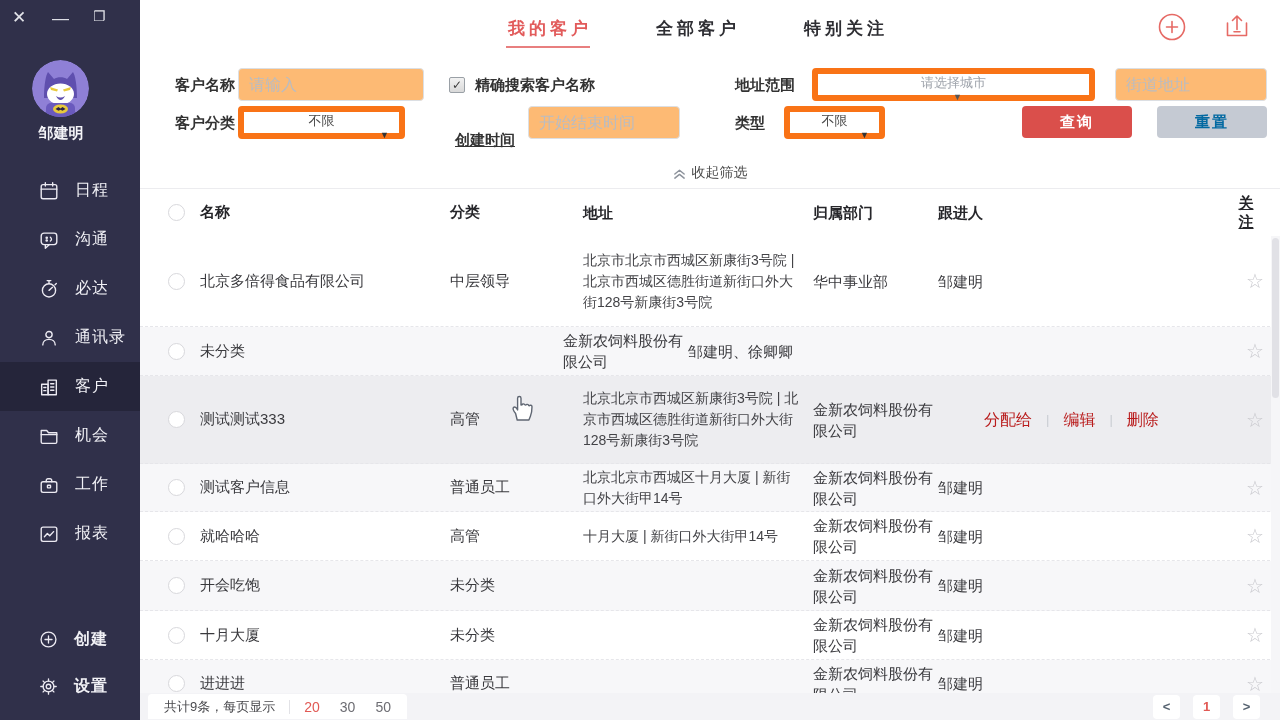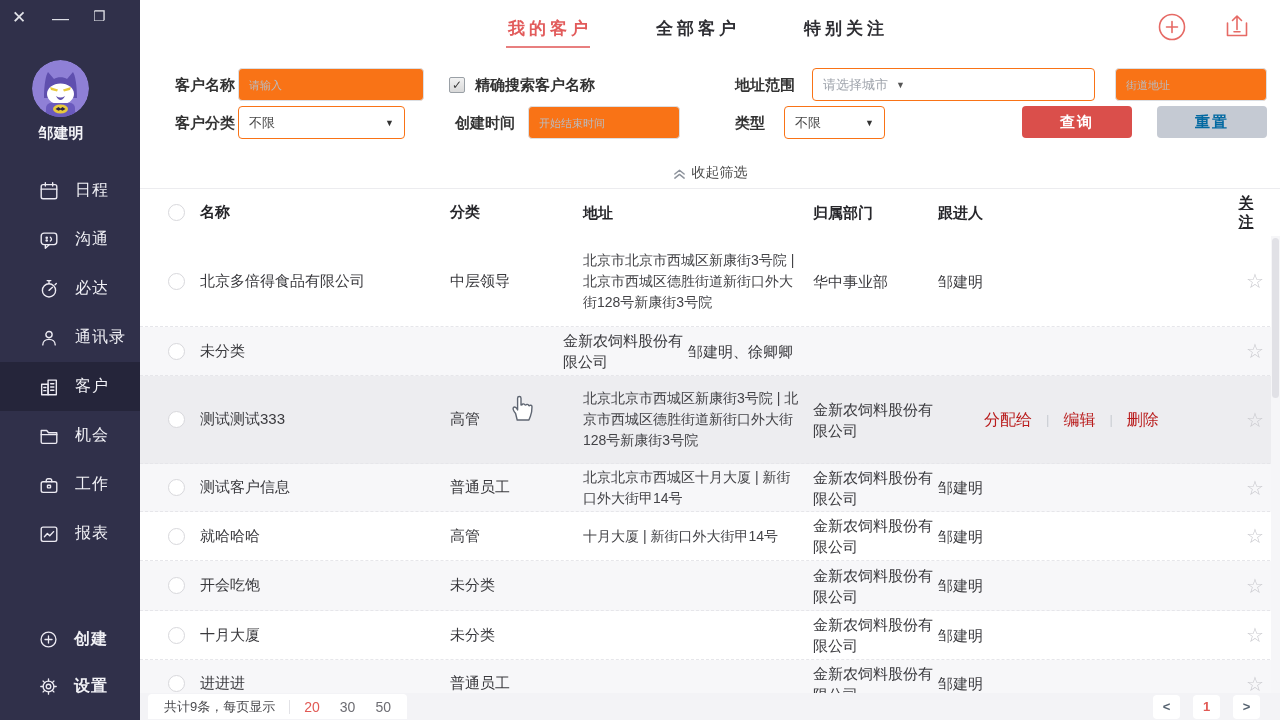--- a/index.html
+++ b/index.html
@@ -33,23 +33,23 @@
   .tabs { position:absolute; left:0; right:0; top:0; height:55px; display:flex; justify-content:center; gap:64px; transform:translateX(-12px); }
   .tab { height:55px; line-height:58px; font-size:17px; font-weight:700; letter-spacing:4px; color:#2e2e33; cursor:pointer; position:relative; }
   .tab.active { color:#e25b5b; }
   .tab.active::after { content:""; position:absolute; left:-2px; right:2px; bottom:7px; height:2px; background:#e87f7f; }
   .tab-actions { position:absolute; right:28px; top:12px; display:flex; gap:35px; }
   .ticon { width:30px; height:30px; cursor:pointer; }
   .ticon svg { width:100%; height:100%; stroke:#e66a65; stroke-width:1.6; fill:none; stroke-linecap:round; stroke-linejoin:round; }
 
   
   .flabel { position:absolute; font-size:15px; font-weight:700; color:#333; line-height:33px; }
-  .finput { position:absolute; height:33px; border:1px solid #dcdfe3; border-radius:4px; padding:0 10px; font-size:11px; color:#333; background:#f97316; outline:none; font-family:inherit; }
+  .finput { position:absolute; height:33px; border:1px solid #dcdfe3; border-radius:4px; padding:0 10px; font-size:16px; color:#333; background:#fdba74; outline:none; font-family:inherit; }
   .finput::placeholder { color:#b9bcc2; }
-  .fselect { position:absolute; height:33px; border:1px solid #f97316; border-radius:4px; background:#fff; display:flex; align-items:center; padding:0 10px; font-size:13px; cursor:pointer; }
+  .fselect { position:absolute; height:33px; border:6px solid #f97316; border-radius:4px; background:#fff; display:flex; align-items:center; padding:0 10px; font-size:13px; cursor:pointer;flex-direction:column; }
   .fselect .sel-val { color:#4a4a4a; font-size:13px; }
   .fselect .arrow { margin-left:auto; font-size:9px; color:#333; }
   .fselect .arrow.inline { margin-left:8px; color:#555; }
   .checkbox { position:absolute; width:16px; height:16px; border:1px solid #9aa0a6; border-radius:2px; background:linear-gradient(#f2f2f2,#d9d9d9); display:flex; align-items:center; justify-content:center; font-size:12px; font-weight:700; color:#3c3c3c; cursor:pointer; }
   .btn { position:absolute; height:32px; border:none; border-radius:4px; font-size:15px; font-weight:700; letter-spacing:2px; cursor:pointer; font-family:inherit; }
   .btn-primary { background:#da4f4b; color:#fff; }
   .btn-gray { background:#c5cad3; color:#0369a1; }
   .collapse-row { position:absolute; top:158px; left:0; width:1140px; height:31px; display:flex; align-items:center; justify-content:center; gap:6px; border-bottom:1px solid #ececef; color:#4a4a4a; font-size:14px; cursor:pointer; }
   .collapse-row svg { width:13px; height:13px; stroke:#8d939c; stroke-width:1.6; fill:none; stroke-linecap:round; stroke-linejoin:round; }
 
@@ -250,21 +250,21 @@
       <span class="sel-val" style="color:#9ea3ab;">请选择城市</span>
       <span class="arrow inline">▼</span>
     </div>
     <input class="finput" style="left: 975px; top: 68px; width: 152px;" placeholder="街道地址">
 
     <span class="flabel" style="left:35px; top:106px;">客户分类</span>
     <div class="fselect" style="left:98px; top:106px; width:167px;">
       <span class="sel-val">不限</span>
       <span class="arrow">▼</span>
     </div>
-    <span class="flabel" style="left:315px; top:106px;">创建时间</span>
+    <span class="flabel" style="left:315px; top:123px;text-decoration:underline;">创建时间</span>
     <input class="finput" style="left: 388px; top: 106px; width: 152px;" placeholder="开始结束时间">
     <span class="flabel" style="left:595px; top:106px;">类型</span>
     <div class="fselect" style="left:644px; top:106px; width:101px;">
       <span class="sel-val">不限</span>
       <span class="arrow">▼</span>
     </div>
     <button class="btn btn-primary" style="left:882px; top:106px; width:110px;">查询</button>
     <button class="btn btn-gray" style="left:1017px; top:106px; width:110px;">重置</button>
   </div>
 

